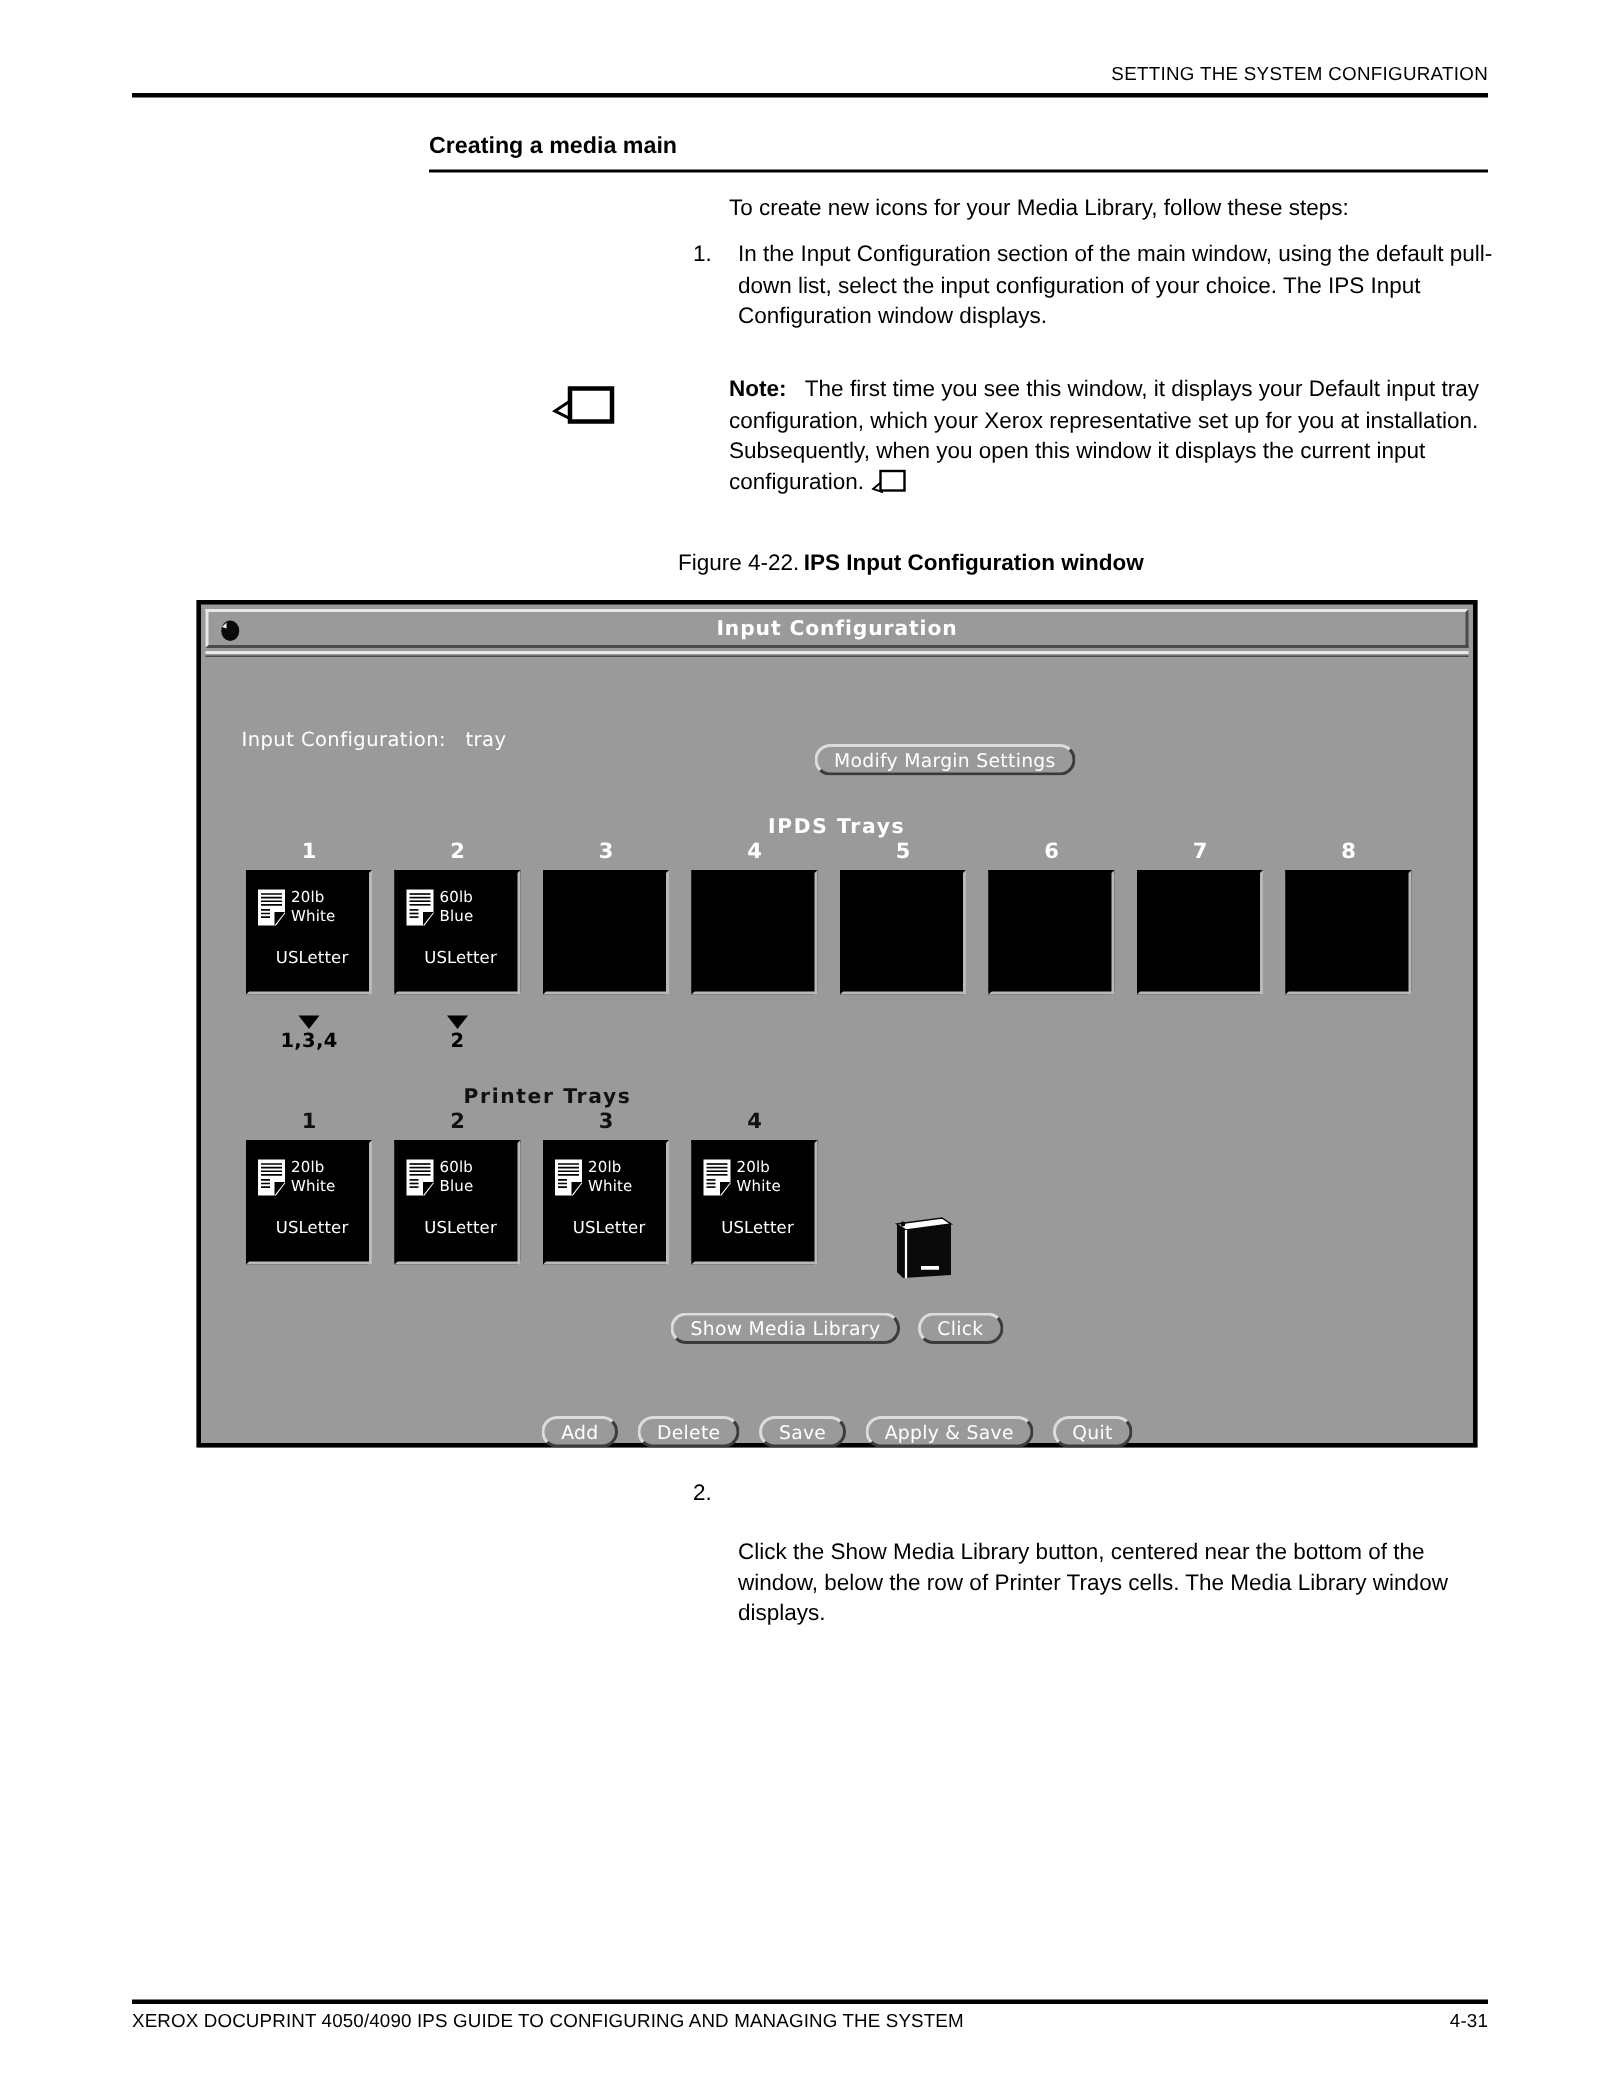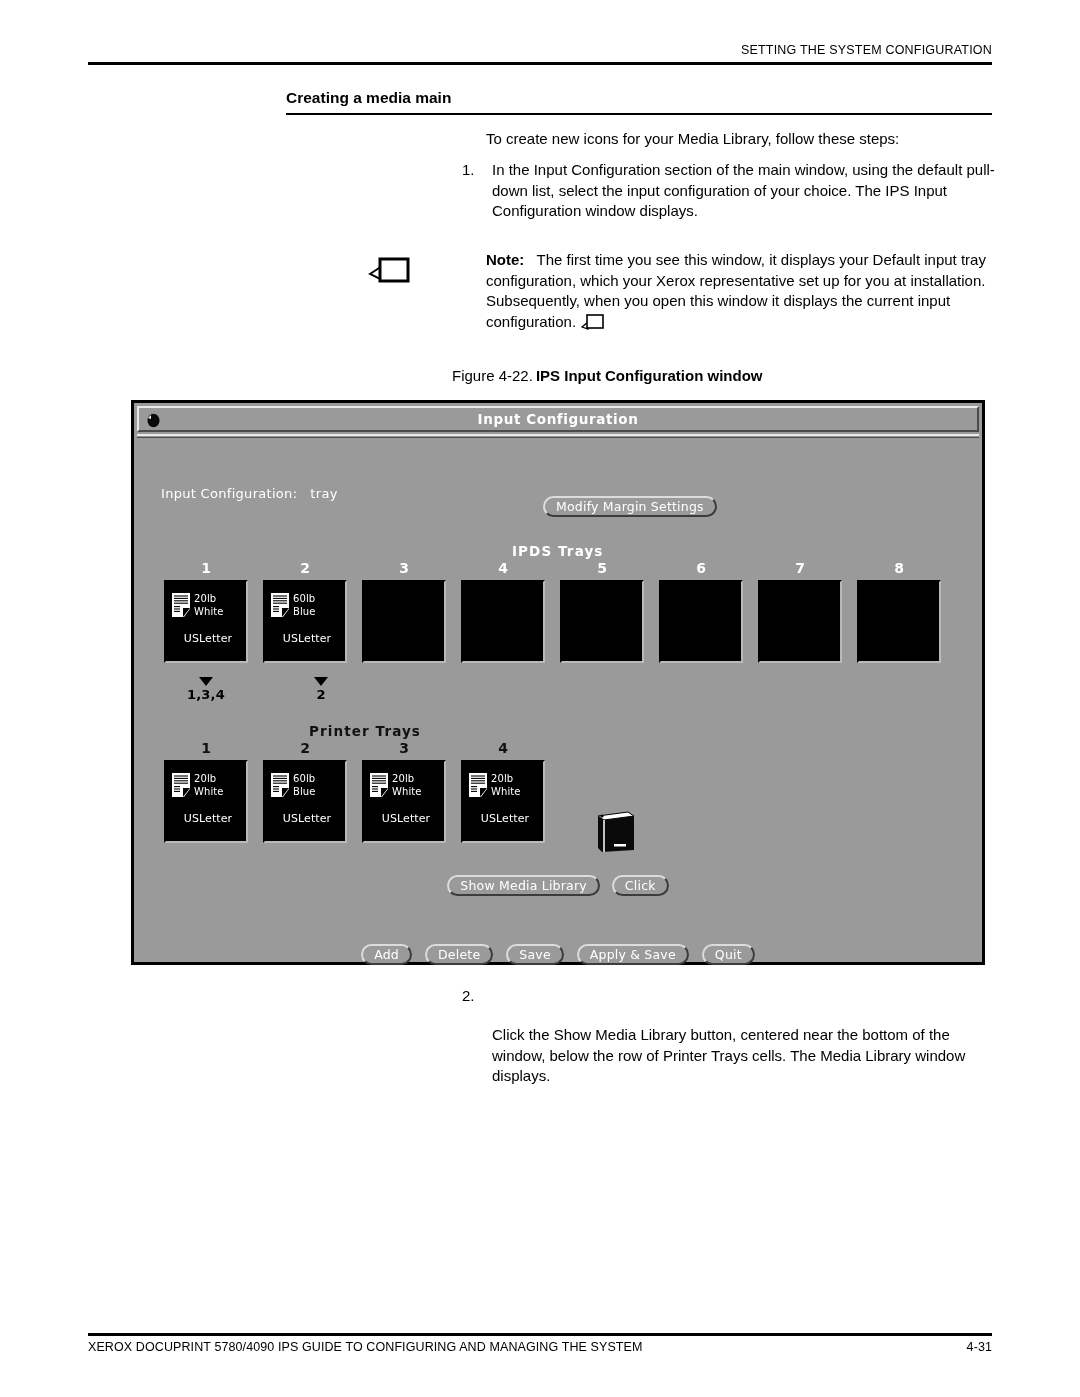--- a/index.html
+++ b/index.html
@@ -267,21 +267,21 @@
     font-family: "DejaVu Sans", sans-serif;
     font-size: 11px;
     color: #ffffff;
     letter-spacing: .1px;
   }
 
   
   .map-row {
     position: absolute;
     left: 30px; top: 239px;
-    display: flex; gap: 31px;
+    display: flex; gap: 15px;
   }
   .map-cell {
     width: 84px;
     display: flex; flex-direction: column; align-items: center;
   }
   .map-tri {
     width: 0; height: 0;
     border-left: 7px solid transparent;
     border-right: 7px solid transparent;
     border-top: 9px solid #000;
@@ -592,15 +592,15 @@
   </div>
 </div>
 
 <div class="step2">
   <span class="num">2.</span>
   <span class="txt">Click the Show Media Library button, centered near the bottom of the window, below the row of Printer Trays cells. The Media Library window displays.</span>
 </div>
 
 <div class="footer-rule"></div>
 <div class="page-footer">
-  <span>XEROX DOCUPRINT 5780/4090 IPS GUIDE TO CONFIGURING AND MANAGING THE SYSTEM</span>
+  <span>XEROX DOCUPRINT 4050/4090 IPS GUIDE TO CONFIGURING AND MANAGING THE SYSTEM</span>
   <span>4-31</span>
 </div>
 
 </body></html>

